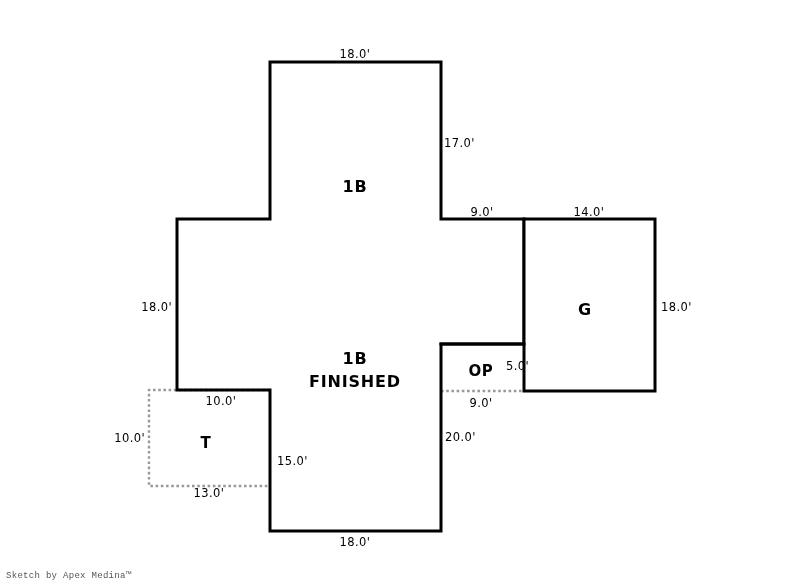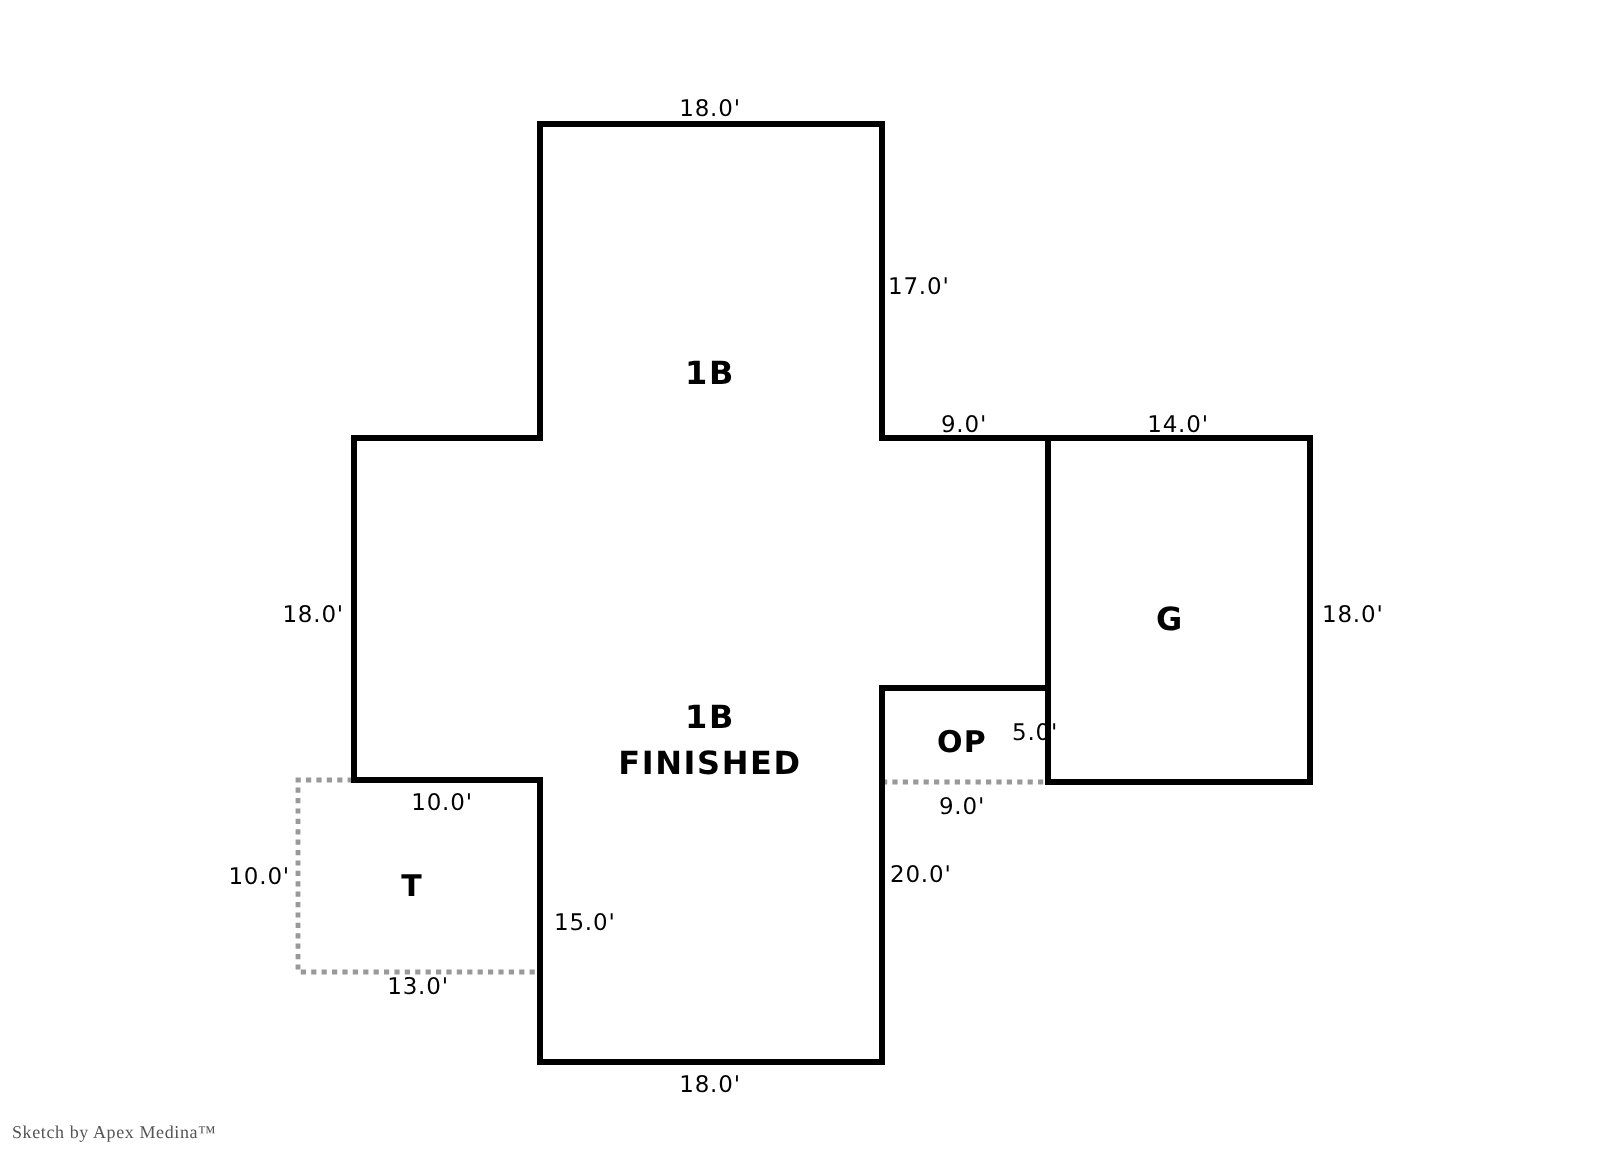--- a/index.html
+++ b/index.html
@@ -61,22 +61,22 @@
   .room-label-lg {
     font-family: "DejaVu Sans", "Liberation Sans", sans-serif;
     font-size: 16px;
     font-weight: bold;
     fill: #000000;
     letter-spacing: 0.8px;
   }
   .watermark-text {
     position: absolute;
     left: 6px;
-    bottom: 16px;
-    font-family: Liberation Serif, serif;
+    bottom: 6px;
+    font-family: Liberation Mono, monospace;
     font-size: 9px;
     color: #555555;
     letter-spacing: 0.3px;
     white-space: nowrap;
   }
 </style>
 </head>
 <body>
 
 <div id="sketch-page">

